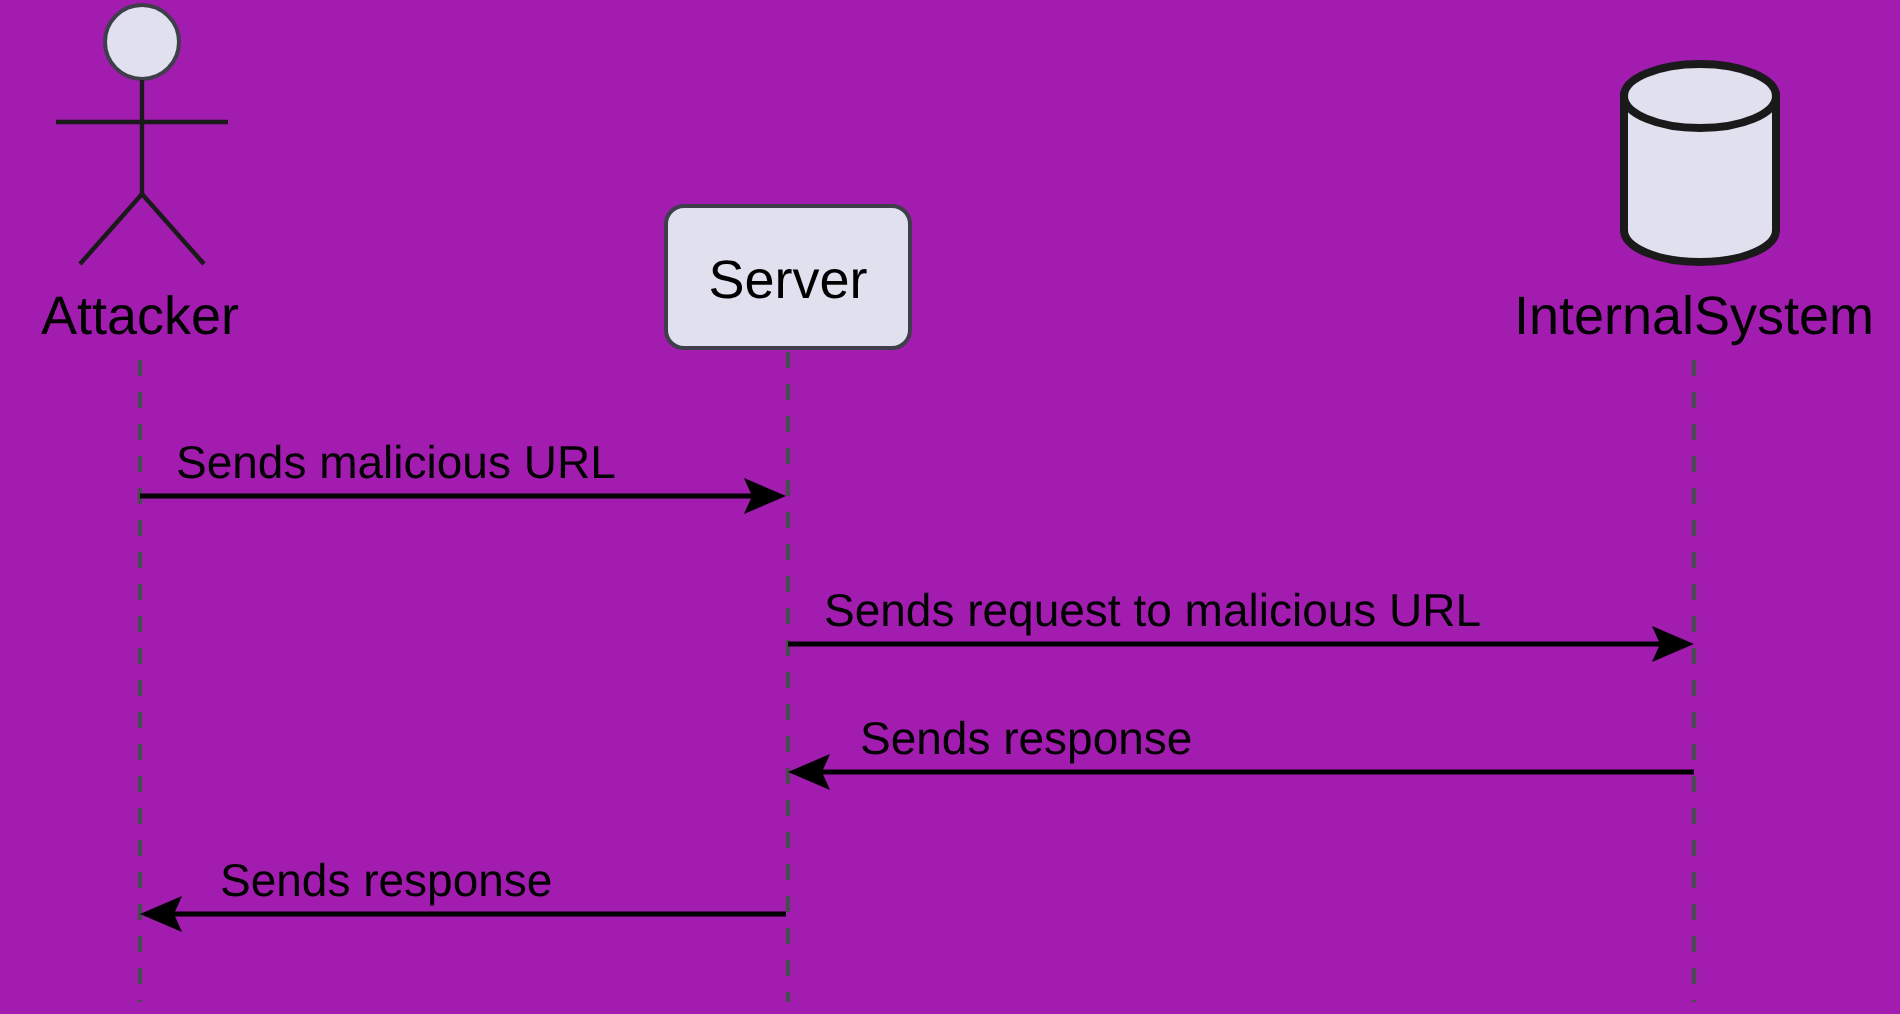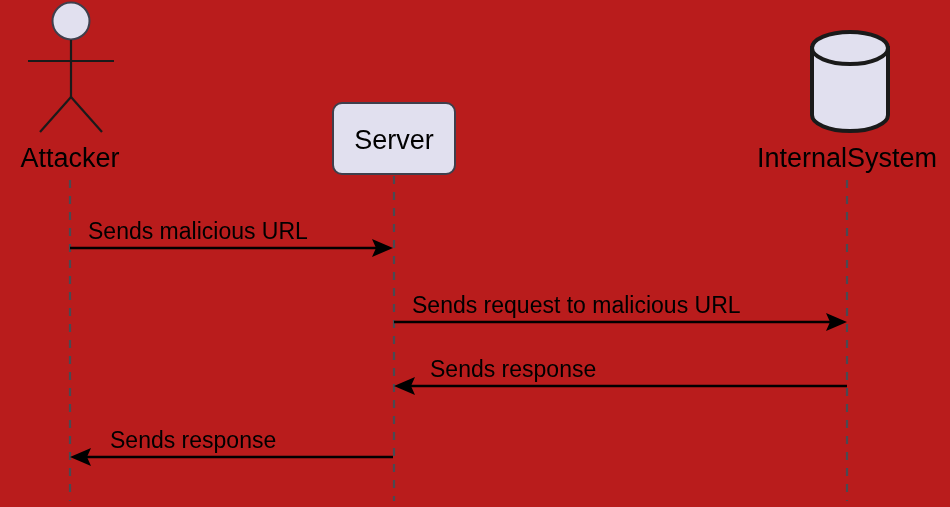--- a/index.html
+++ b/index.html
@@ -10,21 +10,21 @@
   body {
     width: 950px;
     height: 507px;
     overflow: hidden;
     font-family: "Liberation Sans", sans-serif;
   }
   #diagram-root {
     position: relative;
     width: 950px;
     height: 507px;
-    background: #b91c1c;
+    background: #a21caf;
   }
   #seq-svg {
     position: absolute;
     top: 0;
     left: 0;
     width: 950px;
     height: 507px;
     display: block;
   }
   .participant-label {

